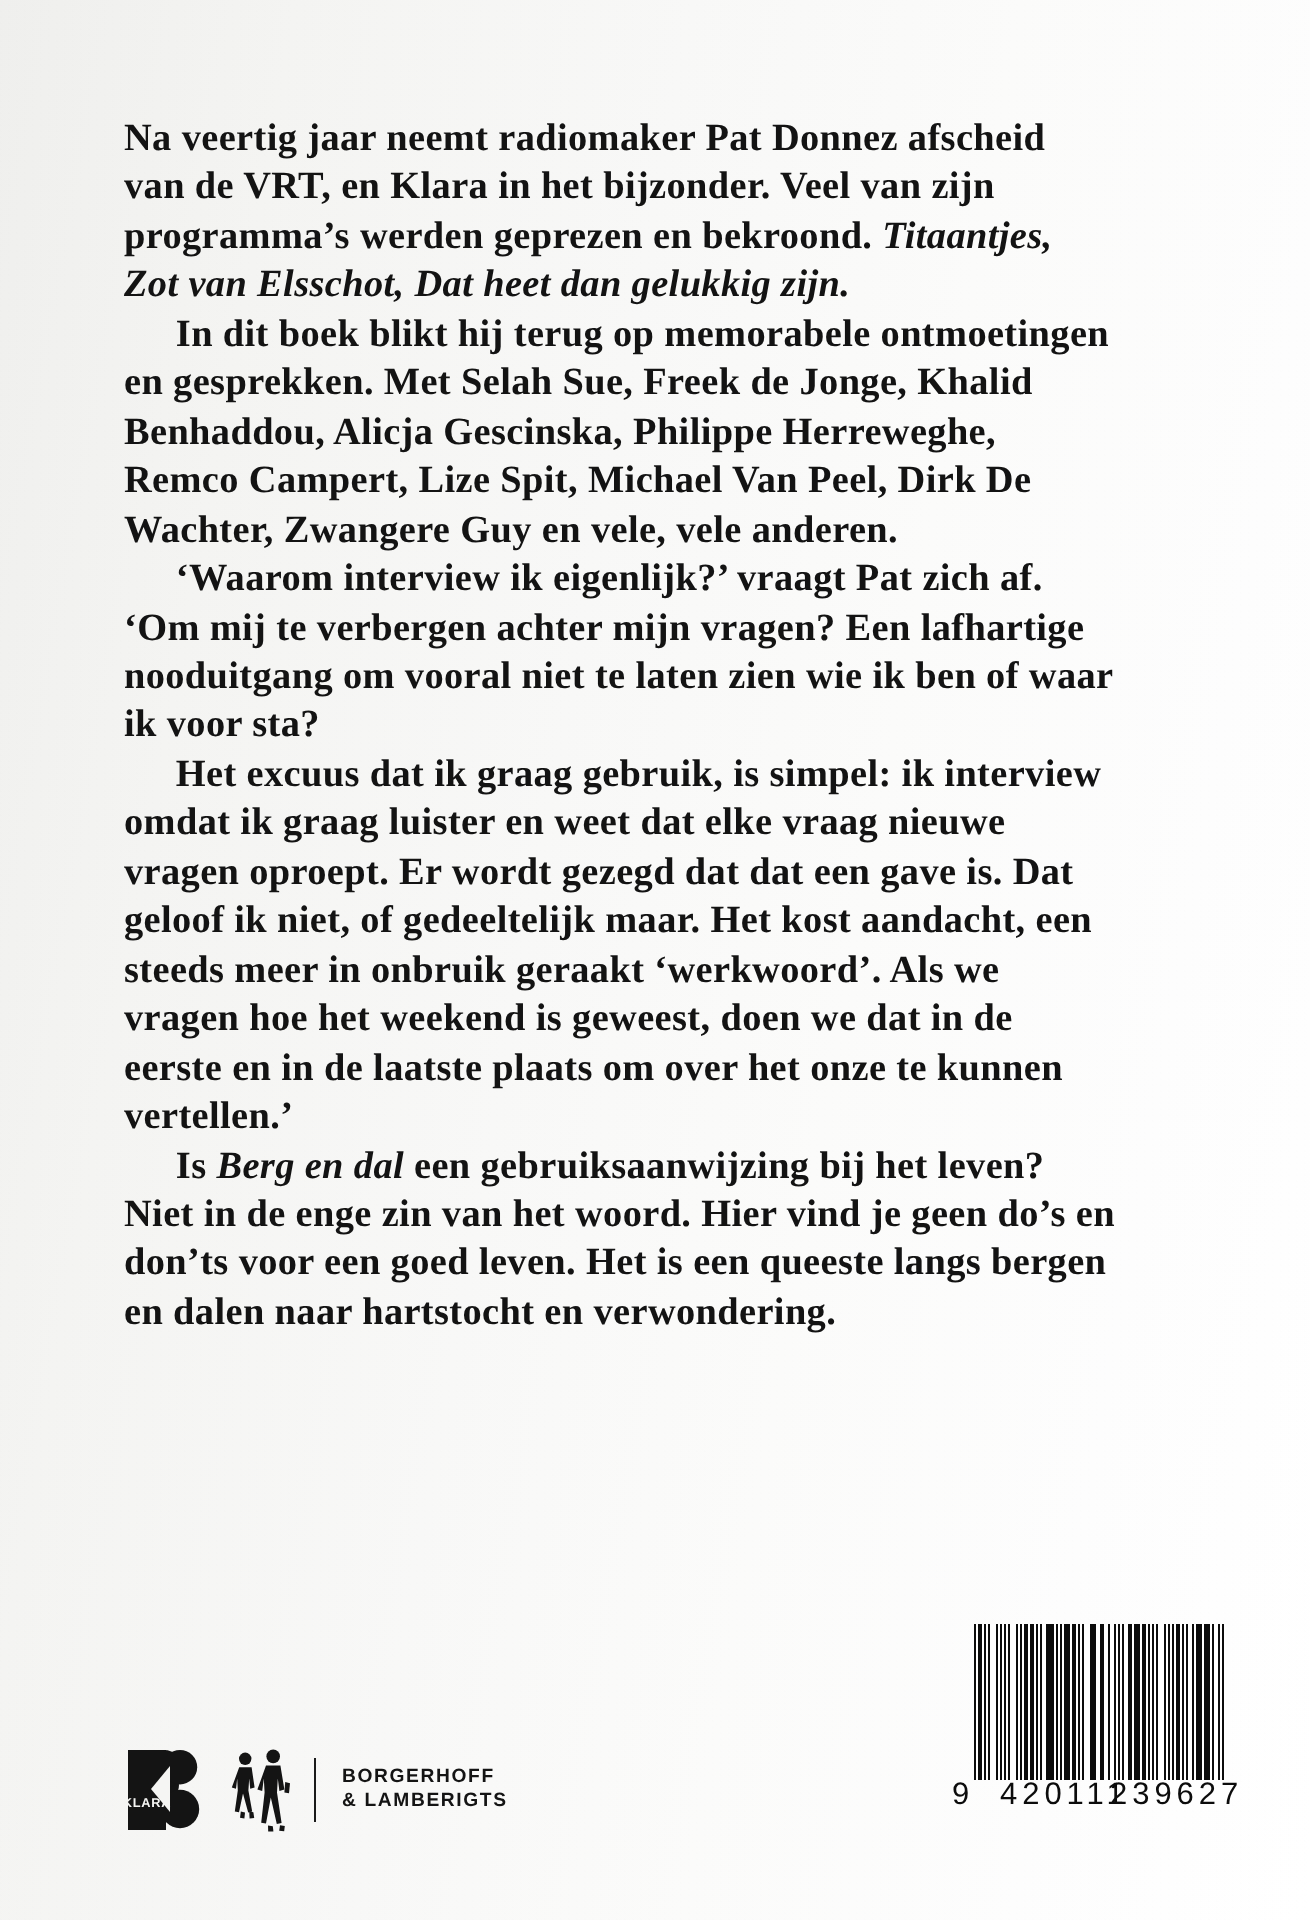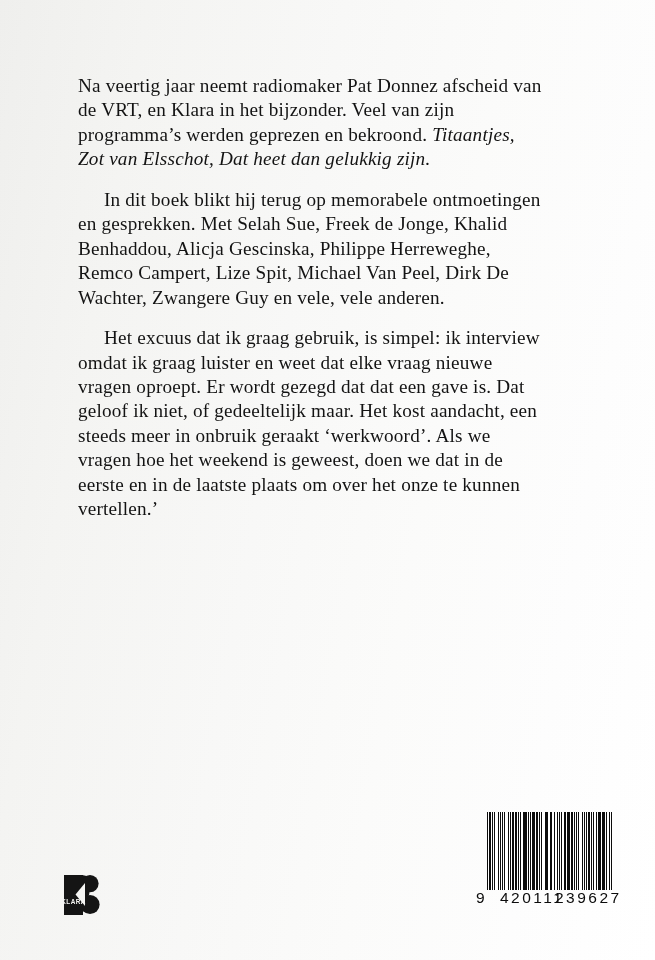--- a/index.html
+++ b/index.html
@@ -40,21 +40,22 @@
     top: 58px;
     width: 496px;
     color: #131313;
     font-size: 19.2px;
     line-height: 24.45px;
     text-align: left;
     letter-spacing: 0.01em;
     -webkit-font-smoothing: antialiased;
   }
   .blurb p {
-    margin: 16px;
+    margin: 0;
+    font-weight: bold;
   }
   .blurb p.indent {
     text-indent: 1.35em;
   }
   .blurb em {
     font-style: italic;
   }
 
   
   .logos {
@@ -138,37 +139,60 @@
 </style>
 </head>
 <body>
 
 <div class="cover">
   <div class="grain"></div>
 
   <div class="blurb" id="blurb">
       <p><span>Na veertig jaar neemt radiomaker Pat Donnez afscheid van de VRT, en Klara in het bijzonder. Veel van zijn programma’s werden geprezen en bekroond. </span><em>Titaantjes, Zot van Elsschot, Dat heet dan gelukkig zijn.</em></p>
       <p class="indent"><span>In dit boek blikt hij terug op memorabele ontmoetingen en gesprekken. Met Selah Sue, Freek de Jonge, Khalid Benhaddou, Alicja Gescinska, Philippe Herreweghe, Remco Campert, Lize Spit, Michael Van Peel, Dirk De Wachter, Zwangere Guy en vele, vele anderen.</span></p>
+      <p class="indent"><span>‘Waarom interview ik eigenlijk?’ vraagt Pat zich af. ‘Om mij te verbergen achter mijn vragen? Een lafhartige nooduitgang om vooral niet te laten zien wie ik ben of waar ik voor sta?</span></p>
       <p class="indent"><span>Het excuus dat ik graag gebruik, is simpel: ik interview omdat ik graag luister en weet dat elke vraag nieuwe vragen oproept. Er wordt gezegd dat dat een gave is. Dat geloof ik niet, of gedeeltelijk maar. Het kost aandacht, een steeds meer in onbruik geraakt ‘werkwoord’. Als we vragen hoe het weekend is geweest, doen we dat in de eerste en in de laatste plaats om over het onze te kunnen vertellen.’</span></p>
+      <p class="indent"><span>Is </span><em>Berg en dal</em><span> een gebruiksaanwijzing bij het leven? Niet in de enge zin van het woord. Hier vind je geen do’s en don’ts voor een goed leven. Het is een queeste langs bergen en dalen naar hartstocht en verwondering.</span></p>
     </div>
 
   <div class="logos">
 
     <div>
       <svg class="klara-logo" viewBox="0 0 38 42" aria-hidden="true">
         <path d="M2 1 H20 V11 A7.5 7.5 0 1 1 20 26 V41 H2 Z" fill="#141414"></path>
         <path d="M20 1 A9.5 9.5 0 0 1 20 20 Z" fill="#141414"></path>
         <circle cx="28.0" cy="9.6" r="8.6" fill="#141414"></circle>
         <circle cx="28.0" cy="30.5" r="9.6" fill="#141414"></circle>
         <path d="M2 1 H21 V41 H2 Z" fill="#141414"></path>
         <path d="M13.5 20.5 L23 9 L23 32 Z" fill="#f5f5f3"></path>
         <text x="11.5" y="29.6" font-family="'Liberation Sans','DejaVu Sans',sans-serif" font-size="6.4" font-weight="bold" letter-spacing="0.4" fill="#f5f5f3" text-anchor="middle">KLARA</text>
       </svg>
     </div>
 
+    <div class="bl-logo">
+      <svg class="bl-figures" viewBox="0 0 34 42" aria-hidden="true">
+
+        <circle cx="8.6" cy="5.4" r="3.1" fill="#141414"></circle>
+        <path d="M5.6 9.6 h6.2 l1.5 10.2 -2.2 0.6 -0.5 -5.2 -0.4 6.0 1.9 10.6 -2.0 0.5 -2.6 -9.6 -2.0 9.4 -2.1 -0.4 1.5 -10.5 -0.3 -6.0 -0.6 5.2 -2.1 -0.6 Z" fill="#141414"></path>
+        <path d="M6.4 31.8 l2.1 0.4 -0.3 3.0 -2.2 -0.3 Z" fill="#141414"></path>
+        <path d="M10.6 31.6 l2.1 0.5 0.4 2.9 -2.3 0.2 Z" fill="#141414"></path>
+
+        <circle cx="22.6" cy="4.2" r="3.4" fill="#141414"></circle>
+        <path d="M19.0 8.8 h7.2 l2.0 12.0 -2.5 0.7 -0.8 -6.2 -0.4 7.0 2.3 15.2 -2.4 0.5 -3.0 -13.3 -2.4 13.1 -2.4 -0.4 1.7 -15.1 -0.4 -7.0 -0.8 6.2 -2.4 -0.7 Z" fill="#141414"></path>
+        <path d="M26.0 38.6 l2.4 0.4 -0.3 2.6 -2.5 -0.2 Z" fill="#141414"></path>
+        <path d="M20.0 38.8 l2.4 0.3 0.3 2.6 -2.6 0.1 Z" fill="#141414"></path>
+
+        <path d="M28.6 17.0 l2.4 0.6 -0.5 5.0 -2.3 -0.4 Z" fill="#141414"></path>
+      </svg>
+      <div class="bl-divider"></div>
+      <div class="bl-wordmark">
+        <div>BORGERHOFF</div>
+        <div>&amp; LAMBERIGTS</div>
+      </div>
+    </div>
   </div>
 
   <div class="barcode-block">
     <div class="barcode-bars" id="barcode-bars">
         <i style="left: 0px; width: 0.8px;"></i>
         <i style="left: 1.62581px; width: 2.18871px;"></i>
         <i style="left: 4.87742px; width: 0.8px;"></i>
         <i style="left: 7.31613px; width: 0.8px;"></i>
         <i style="left: 10.5677px; width: 0.8px;"></i>
         <i style="left: 13.0065px; width: 1.37581px;"></i>

